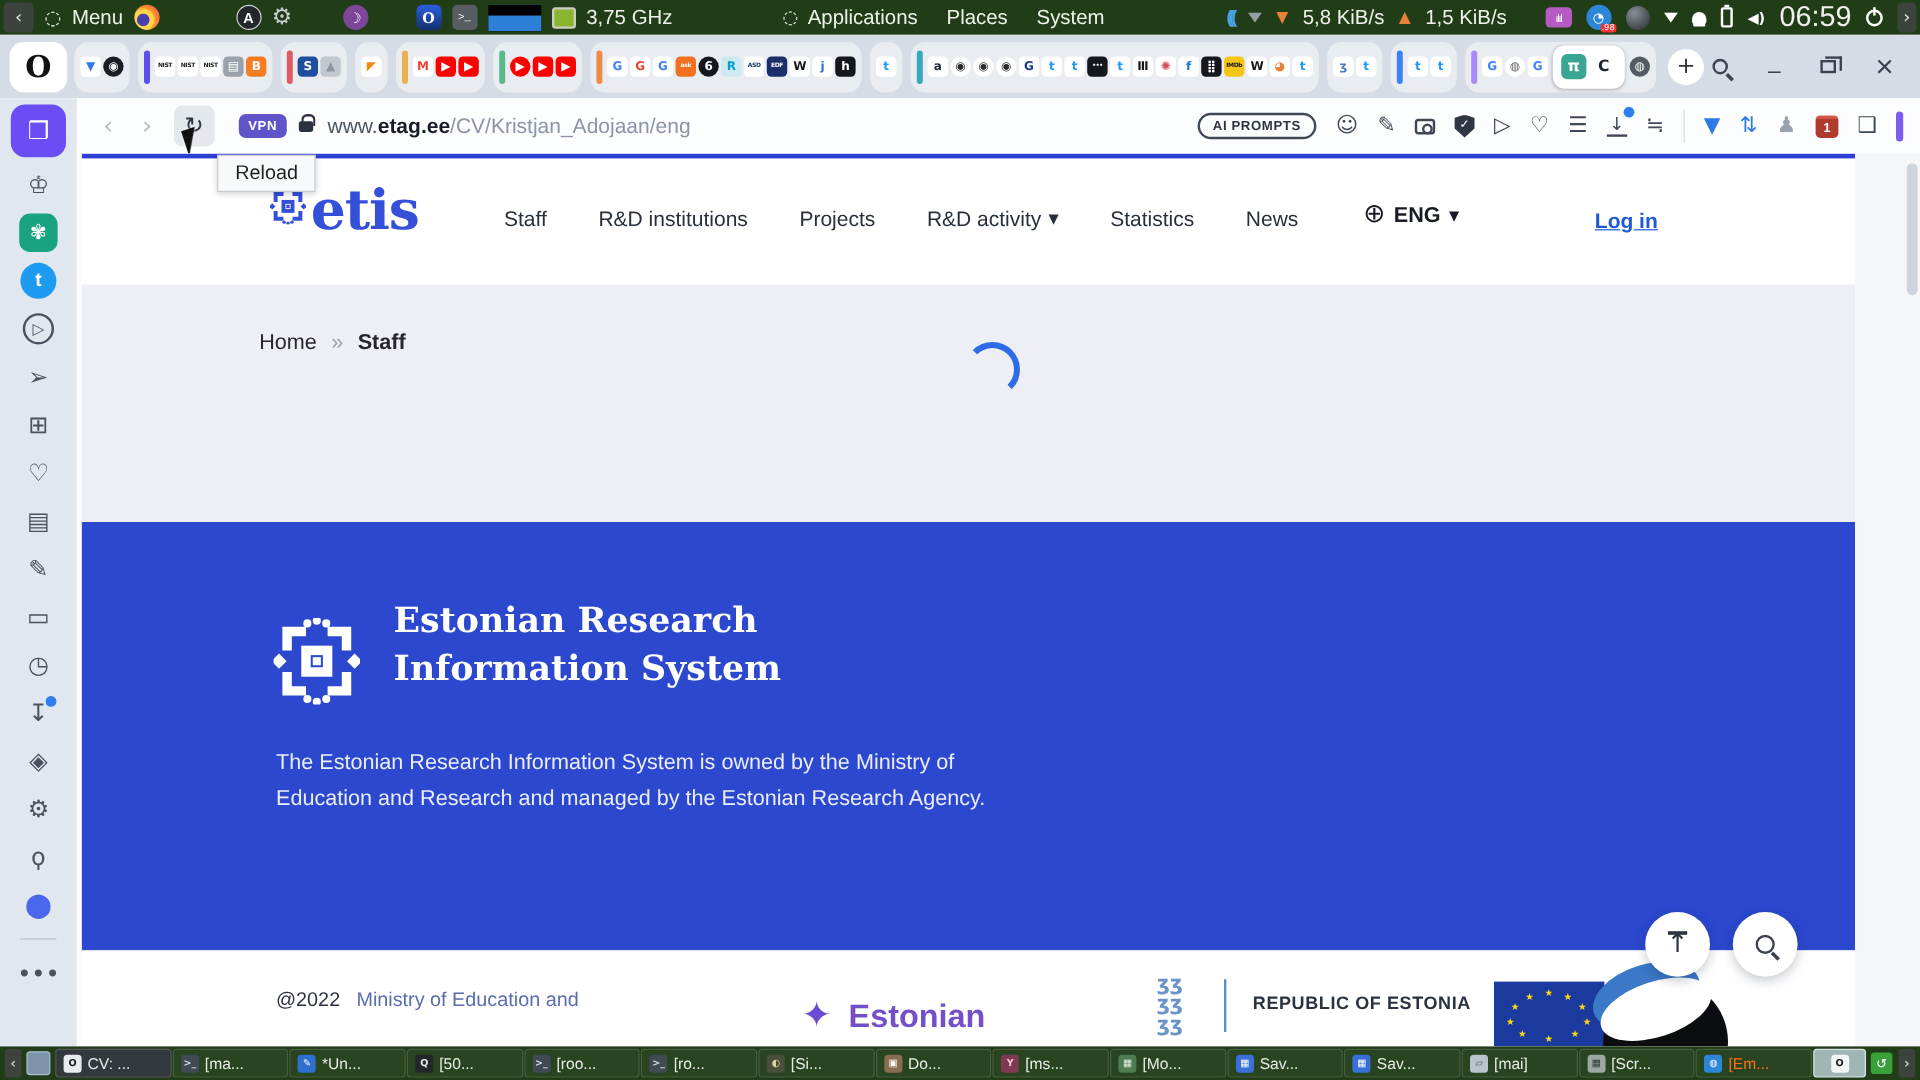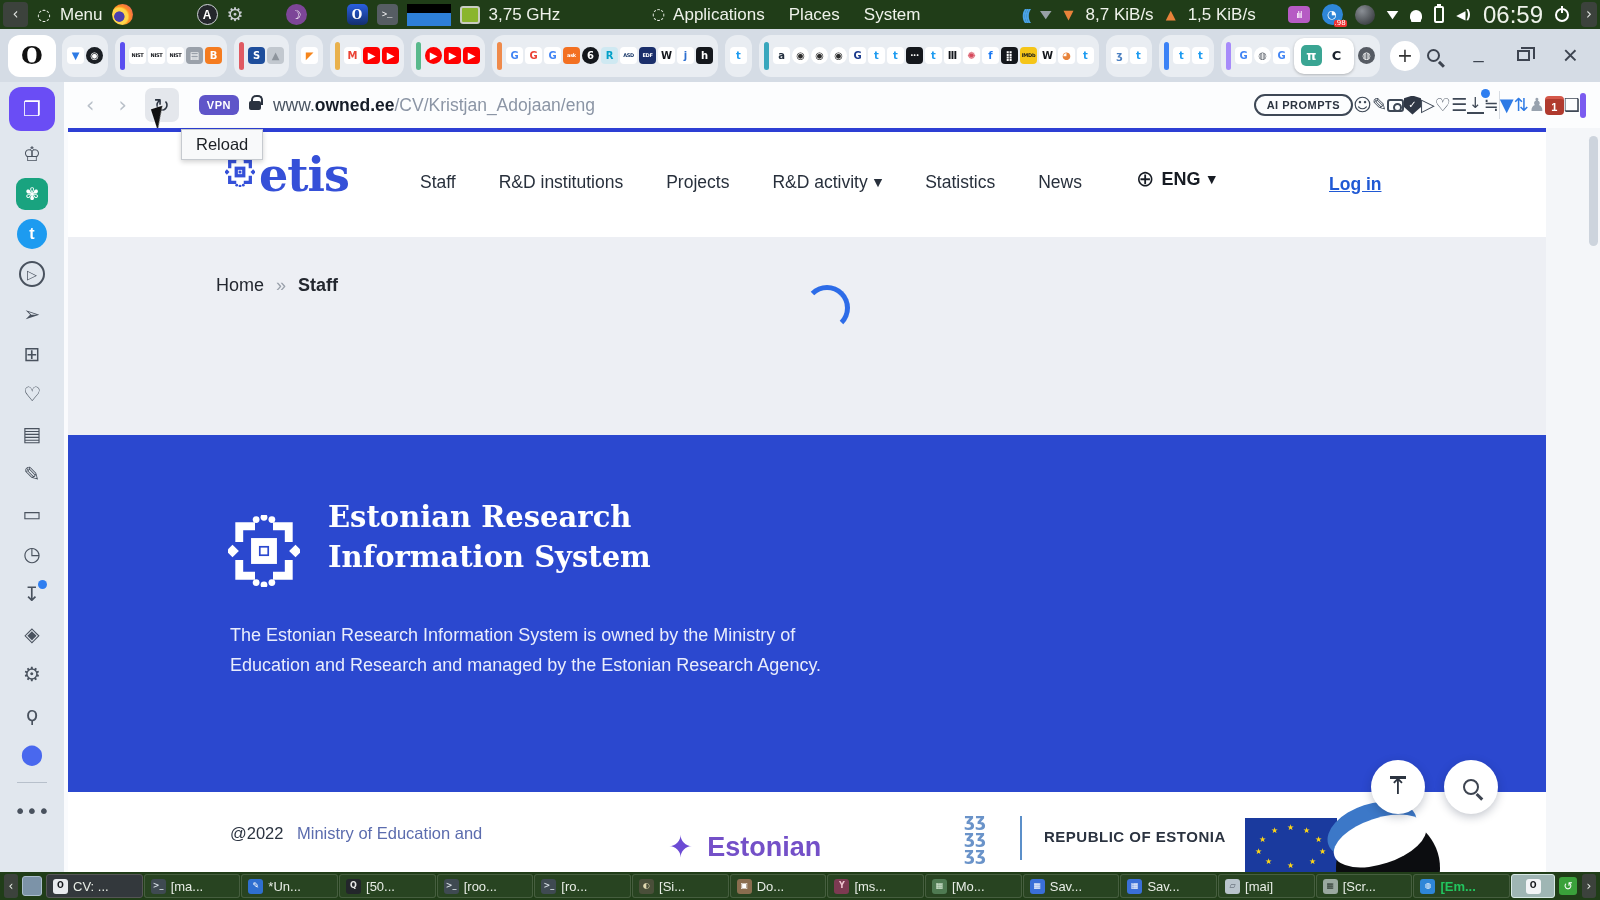--- a/index.html
+++ b/index.html
@@ -62,21 +62,21 @@
   .navg{font-size:21px;margin:0 12px;color:#b9c0c9}
   #reload-btn{width:34px;height:34px;background:#e4e7ec;border-radius:7px;display:flex;align-items:center;justify-content:center;color:#2c3440;font-size:19px;margin:0 6px;position:relative}
   .cursor{position:absolute;left:9px;top:19px;width:0;height:0;border-left:7px solid #111;border-right:5px solid transparent;border-bottom:13px solid transparent;border-top:9px solid #111;transform:rotate(-18deg);filter:drop-shadow(0 0 1px #fff)}
   #vpn-badge{background:#5f55c9;color:#fff;font-size:11px;font-weight:bold;letter-spacing:.5px;border-radius:6px;padding:4px 8px;margin:0 10px 0 14px}
   .lock{width:12px;height:9px;background:#2b3340;border-radius:2px;position:relative;display:block;margin-right:12px}
   .lock::before{content:"";position:absolute;left:2px;top:-6px;width:8px;height:8px;border:2px solid #2b3340;border-bottom:none;border-radius:5px 5px 0 0}
   #url{font-size:17.5px}
   #url .host-pre{color:#4a5563}
   #url .host{color:#161d28;font-weight:600}
   #url .path{color:#8b95a5}
-  #toolbar-right{position:absolute;right:14px;display:flex;align-items:center;}
+  #toolbar-right{position:absolute;right:14px;display:flex;align-items:center;gap:16px}
   .tb-ic{font-size:18px;color:#3e4856;display:flex;align-items:center}
   .pill{border:2px solid #3e4856;border-radius:15px;padding:3px 11px;font-size:11px;font-weight:bold;letter-spacing:.5px;color:#2c3440}
   .cam{width:17px;height:13px;border:2px solid #3e4856;border-radius:3px;position:relative;display:block}
   .cam::after{content:"";position:absolute;left:4px;top:2px;width:5px;height:5px;border:2px solid #3e4856;border-radius:50%}
   .shield{width:17px;height:19px;background:#2f3745;clip-path:polygon(50% 0,100% 15%,100% 60%,50% 100%,0 60%,0 15%);color:#fff;font-size:10px;display:flex;align-items:center;justify-content:center}
   .dl{border-bottom:2.5px solid #3e4856;padding:0 2px 1px;position:relative;font-size:15px}
   .dl .dot{position:absolute;right:-6px;top:-7px;width:9px;height:9px;border-radius:50%;background:#2e7ef0}
   .sep{width:1px;height:28px;background:#d7dce3}
   .badge1{width:19px;height:19px;background:#b03a2e;border-radius:4px;color:#fff;font-size:11px;font-weight:bold;display:flex;align-items:center;justify-content:center;border-top:3px solid #d4584a}
   .pbar{width:6px;height:25px;border-radius:3px;background:#7b5cf0}
@@ -159,21 +159,21 @@
   #taskbar{position:absolute;left:0;top:872px;width:1600px;height:28px;background:#203d18;display:flex;align-items:center;color:#e8ede6}
   .tb-left{display:flex;align-items:center;gap:4px;padding:0 4px}
   .tb-chev{width:14px;height:24px;background:#3c423c;border-radius:3px;display:flex;align-items:center;justify-content:center;font-size:12px}
   .desktopbtn{width:20px;height:20px;background:#7c93a8;border:1px solid #aabdcd;border-radius:3px}
   #task-items{display:flex;flex:1;height:24px;gap:1px}
   .task-btn{flex:1;min-width:0;display:flex;align-items:center;gap:5px;padding:0 6px;border:1px solid rgba(255,255,255,.14);border-radius:3px;background:rgba(255,255,255,.04)}
   .task-btn.active{background:#33383c;border-color:#555}
   .task-btn.highlight{flex:0 0 44px;background:#9fb6b4;border-color:#d7e8e4;justify-content:center}
   .ticon{width:15px;height:15px;border-radius:3px;flex:none;display:flex;align-items:center;justify-content:center;font-size:8px;font-weight:bold}
   .tlabel{font-size:13px;white-space:nowrap;overflow:hidden;text-overflow:ellipsis}
-  .tlabel.b{font-weight:bold;color:#22c55e}
+  .tlabel.b{font-weight:normal;color:#f97316}
   .tb-right{display:flex;align-items:center;gap:5px;padding:0 4px}
   .wsicon{width:18px;height:18px;background:#3aa13a;border-radius:3px;color:#fff;font-size:11px;display:flex;align-items:center;justify-content:center}
 </style>
 </head>
 <body>
 
 <div id="panel">
   <div class="pgroup" id="panel-left">
     <span class="pbtn g">‹</span>
     <span class="g" style="font-size:16px">◌</span>
@@ -196,21 +196,21 @@
         <span class="g" style="font-size:15px">◌</span>
         <span>Applications</span>
       </span>
     <span>Places</span>
     <span>System</span>
   </div>
   <div class="pgroup" id="panel-right">
     <span class="radio">(((</span>
     <span class="g fan" style="color:#97a0a6">▼</span>
     <span class="g netarrow">▼</span>
-    <span class="ptxt">8,7 KiB/s</span>
+    <span class="ptxt">5,8 KiB/s</span>
     <span class="g netarrow">▲</span>
     <span class="ptxt">1,5 KiB/s</span>
     <span style="width:8px"></span>
     <span class="traybox">ılıl</span>
     <span class="bluecircle g">◔<span class="badge98">.98</span></span>
     <span class="knob"></span>
     <span class="g fan" style="color:#fff">▼</span>
     <span class="bell"></span>
     <span class="batt"></span>
     <span class="speaker g">◀)</span>
@@ -324,21 +324,21 @@
 
 <div id="toolbar">
   <span class="navg g" style="margin-left:22px">‹</span>
   <span class="navg g">›</span>
   <span id="reload-btn">
       <span class="g">↻</span>
       <span class="cursor"></span>
     </span>
   <span id="vpn-badge">VPN</span>
   <span class="lock"></span>
-  <span id="url"><span class="host-pre">www.</span><span class="host">owned.ee</span><span class="path">/CV/Kristjan_Adojaan/eng</span></span>
+  <span id="url"><span class="host-pre">www.</span><span class="host">etag.ee</span><span class="path">/CV/Kristjan_Adojaan/eng</span></span>
   <div id="toolbar-right">
       <span class="pill">AI PROMPTS</span>
       <span class="tb-ic g">☺</span>
       <span class="tb-ic g">✎</span>
       <span class="cam"></span>
       <span class="shield g">✓</span>
       <span class="tb-ic g">▷</span>
       <span class="tb-ic g">♡</span>
       <span class="tb-ic g">☰</span>
       <span class="dl g">↓<span class="dot"></span></span>

